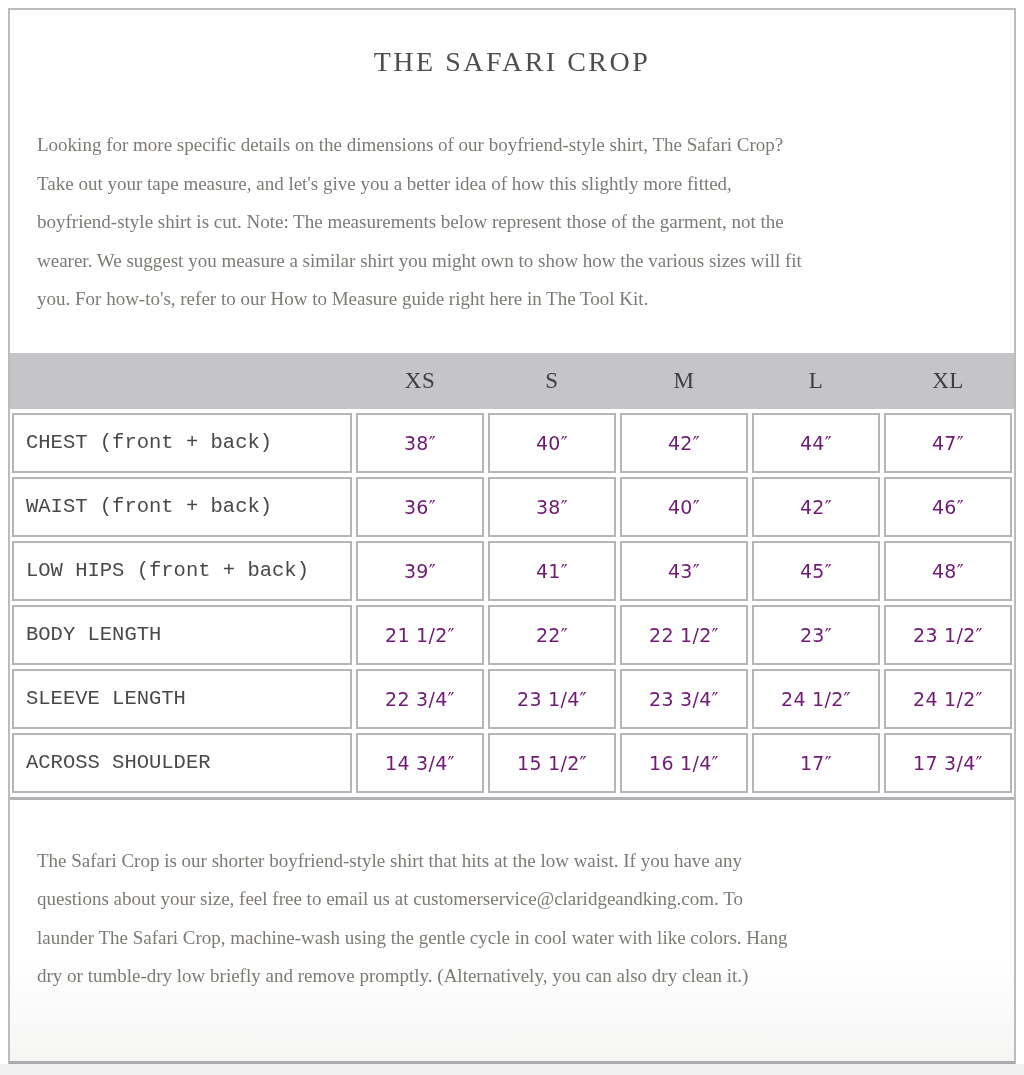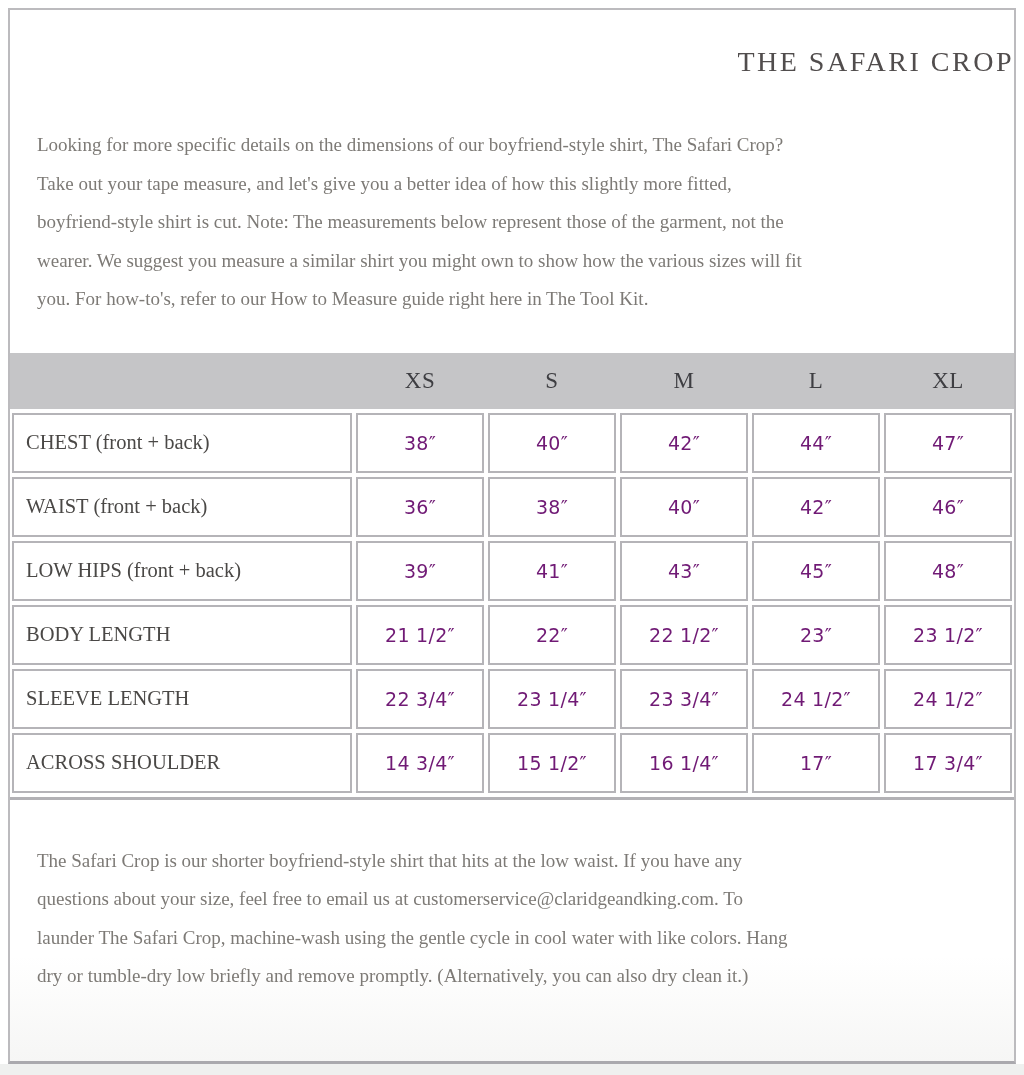--- a/index.html
+++ b/index.html
@@ -14,21 +14,21 @@
   .page-box {
     position:absolute; left:8px; top:8px; width:1008px; height:1056px;
     border:2px solid #bcbbbe;
     border-bottom:3px solid #aaa9ae;
     background:linear-gradient(180deg, #ffffff 0%, #ffffff 90%, #f6f6f5 100%);
     overflow:hidden;
   }
 
   .page-title {
     margin-top:34px;
-    text-align:right;
+    text-align:center;
     font-family:"Liberation Serif", serif;
     font-weight:400;
     font-size:28px;
     line-height:36px;
     letter-spacing:2.5px;
     color:#514d4d;
   }
 
   .intro { margin:46px 34px 0 27px; }
   .footer-note { margin:42px 34px 15px 27px; }
@@ -65,21 +65,21 @@
   .t-row { margin-top:4px; }
   .t-cell {
     height:60px;
     background:#ffffff;
     border:2px solid #b5b4b8;
     display:flex; align-items:center;
   }
   .label-cell {
     justify-content:flex-start;
     padding-left:12px;
-    font-family:Liberation Serif, serif;
+    font-family:Liberation Mono, monospace;
     font-size:20.5px;
     color:#4a4846;
   }
   .value-cell {
     justify-content:center;
     font-family:"DejaVu Sans", sans-serif;
     font-size:19px;
     letter-spacing:0.3px;
     color:#701a75;
   }

